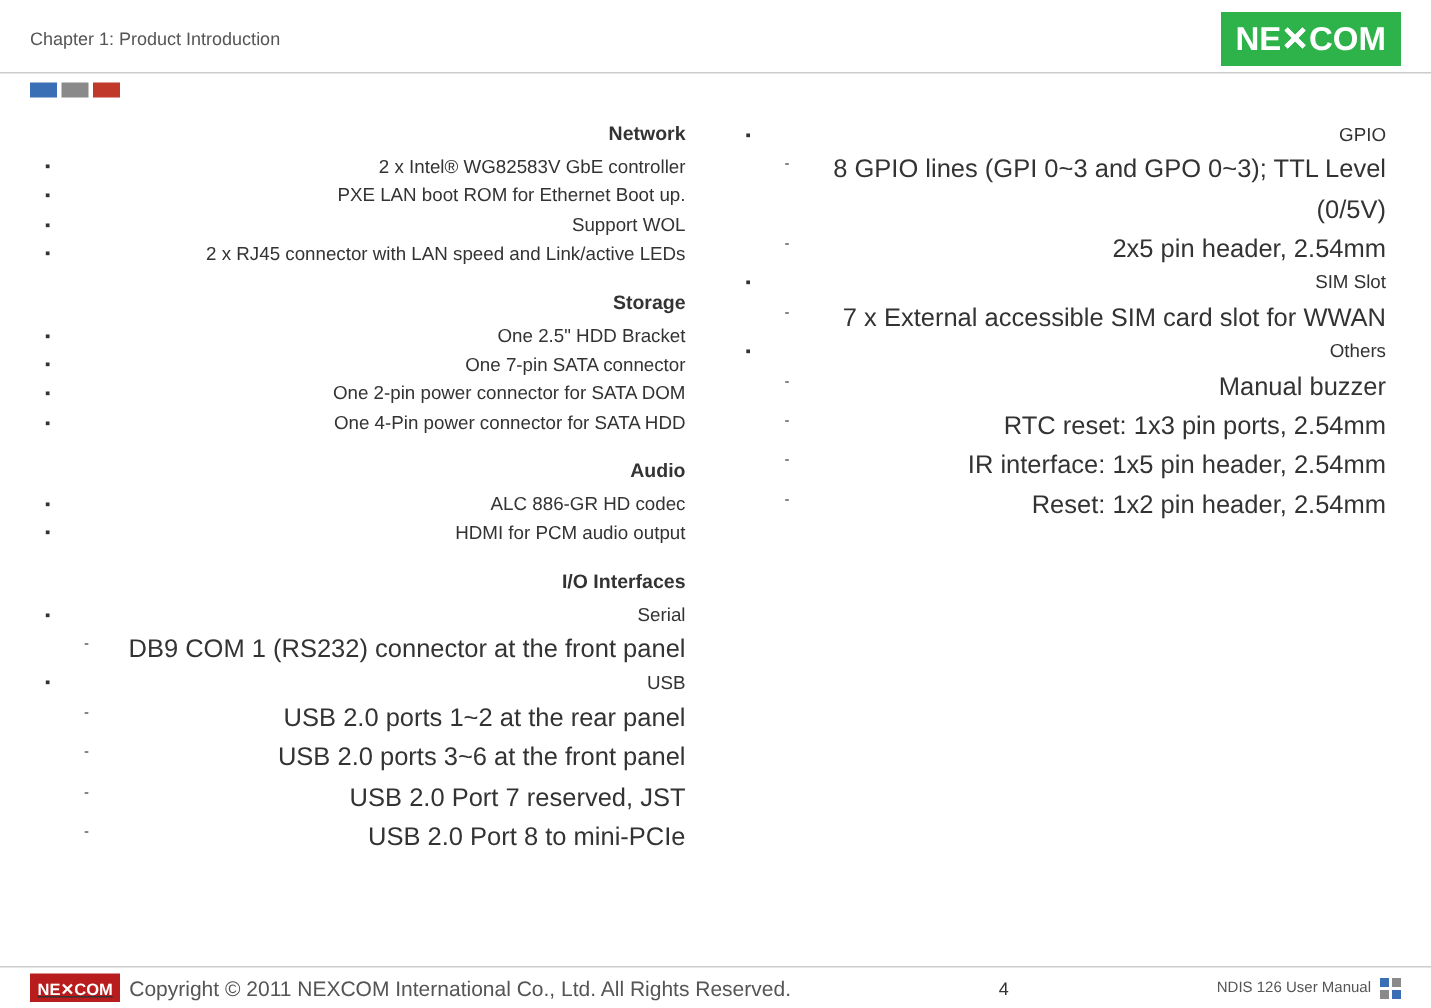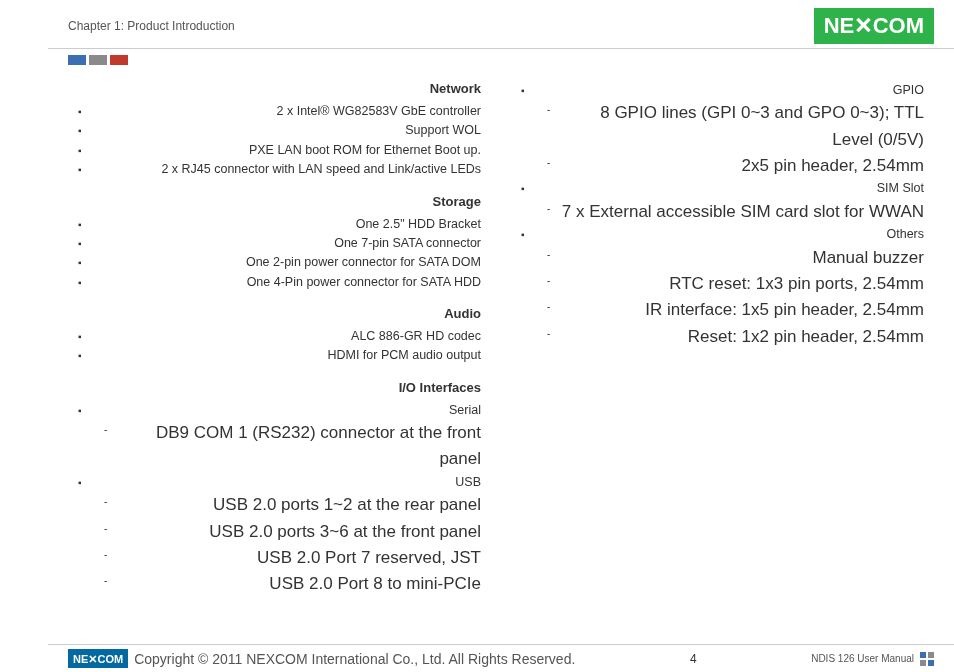--- a/index.html
+++ b/index.html
@@ -17,21 +17,20 @@
       background: #fff;
       overflow: hidden;
     }
 
     .page-wrapper {
       width: 954px;
       height: 672px;
       display: flex;
       flex-direction: column;
       position: relative;
-      padding-left: 48px;
     }
 
     
     .header {
       display: flex;
       justify-content: space-between;
       align-items: center;
       padding: 8px 20px 4px 20px;
       border-bottom: 1px solid #ccc;
     }
@@ -131,22 +130,23 @@
       background: #fff;
     }
 
     .footer-left {
       display: flex;
       align-items: center;
       gap: 6px;
     }
 
     .footer-logo-box {
-      background-color: #0369a1;
+      background-color: #b91c1c;
       padding: 2px 5px;
+      text-decoration: underline;
     }
 
     .footer-logo-text {
       color: #fff;
       font-size: 11px;
       font-weight: bold;
     }
 
     .footer-copyright {
       font-size: 14px;
@@ -216,22 +216,22 @@
   </div>
 
   <div class="main-content">
 
     <div class="left-column">
 
       <div class="section">
         <div class="section-title">Network</div>
         <ul class="bullet-list">
           <li>2 x Intel® WG82583V GbE controller</li>
+          <li>PXE LAN boot ROM for Ethernet Boot up.</li>
           <li>Support WOL</li>
-          <li>PXE LAN boot ROM for Ethernet Boot up.</li>
           <li>2 x RJ45 connector with LAN speed and Link/active LEDs</li>
         </ul>
       </div>
 
       <div class="section">
         <div class="section-title">Storage</div>
         <ul class="bullet-list">
           <li>One 2.5" HDD Bracket</li>
           <li>One 7-pin SATA connector</li>
           <li>One 2-pin power connector for SATA DOM</li>

